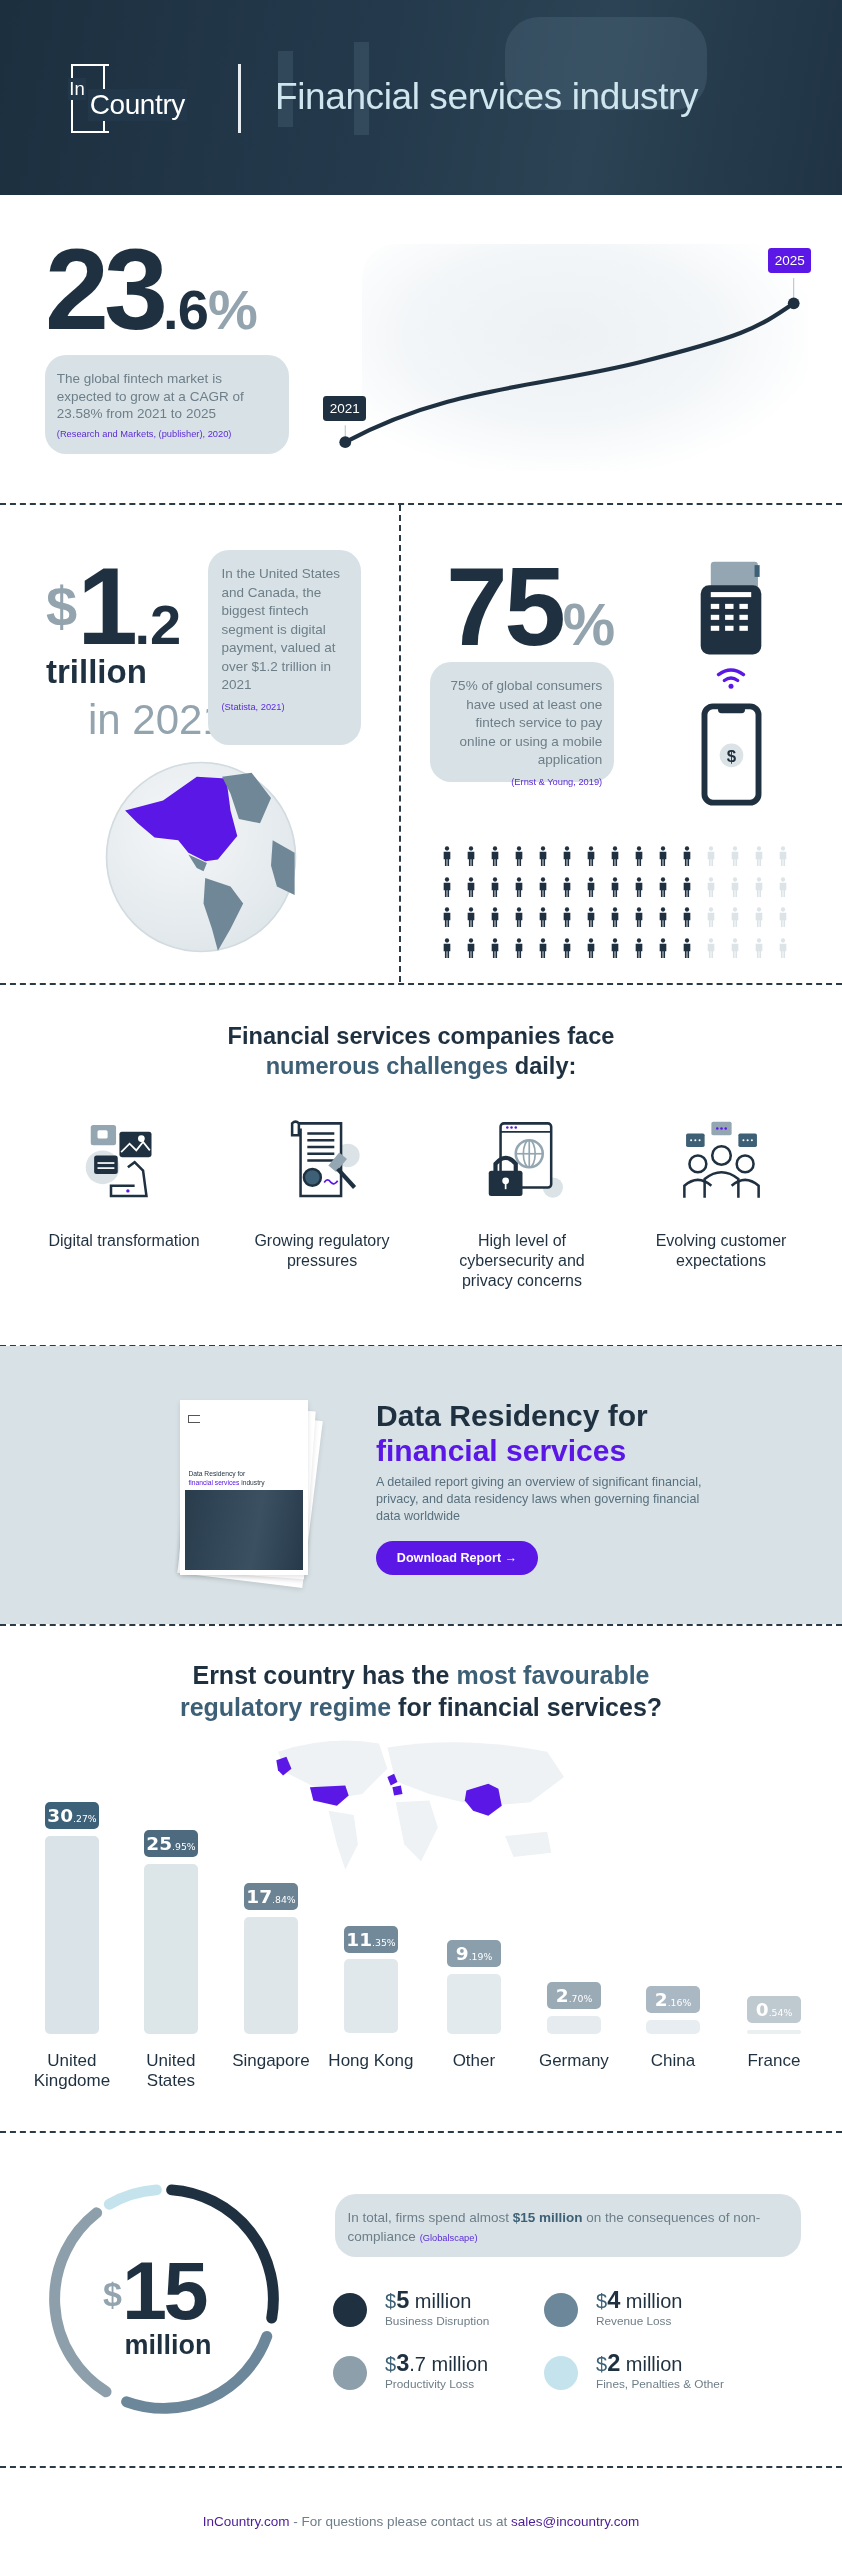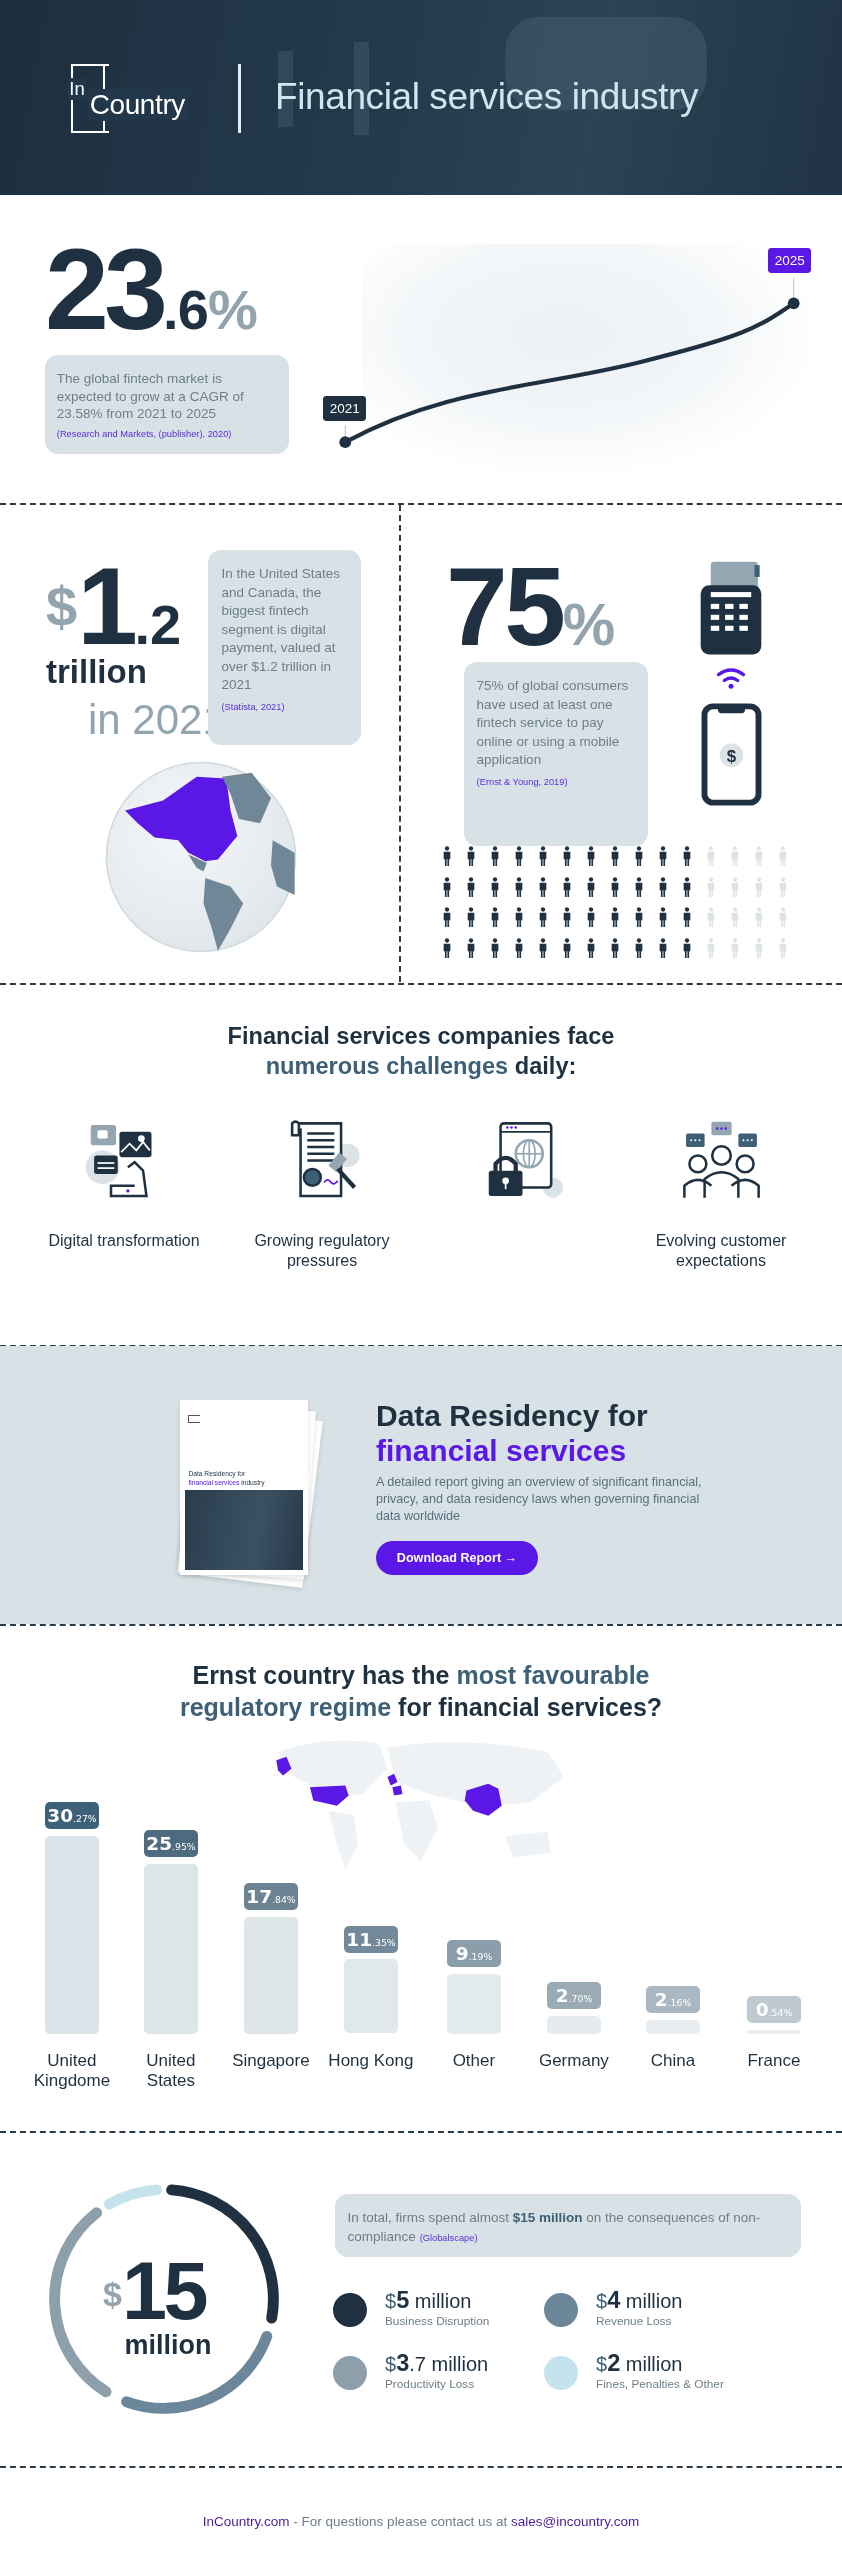--- a/index.html
+++ b/index.html
@@ -15,21 +15,21 @@
   .logo .bracket-r { position: absolute; left: 10px; top: 0; width: 23.6px; height: 69px; border-top: 2.5px solid #fff; border-bottom: 2.5px solid #fff; border-right: 2.5px solid #fff; }
   .logo .in { position: absolute; left: -3.4px; top: 13.5px; font-size: 18.5px; color: #fff; background: #22384a; padding: 0 1.7px; }
   .logo .country { position: absolute; left: 17px; top: 25px; font-size: 28px; color: #fff; background: #22384a; padding: 0 1.7px; letter-spacing: -0.4px; }
   .header .divider { position: absolute; left: 238px; top: 64px; width: 2.5px; height: 69px; background: #e6eef3; }
   .header .title { position: absolute; left: 275px; top: 76px; font-size: 37px; color: #cfe6ef; letter-spacing: -0.4px; }
 
   
   .big23 { position: absolute; left: 45px; top: 232px; font-size: 115px; font-weight: bold; color: #1f3140; letter-spacing: -5px; line-height: 1; }
   .big23 .frac { font-size: 56px; letter-spacing: -0.8px; }
   .big23 .pct { font-size: 56px; color: #93a4ae; letter-spacing: 0; }
-  .note-box { position: absolute; background: #d8e2e6; border-radius: 13px; color: #6d7e88; }
+  .note-box { position: absolute; background: #d8e2e6; border-radius: 21px; color: #6d7e88; }
   .note-box .src { color: #5b2bd6; font-size: 9.3px; display: block; margin-top: 3px; }
   .box1 { left: 45px; top: 355px; width: 244px; height: 99px; padding: 15px 11.8px 0 11.8px; font-size: 13.5px; line-height: 17.7px; }
   .growth-map { position: absolute; left: 362px; top: 244px; width: 446px; height: 227px; background: radial-gradient(ellipse at 45% 40%, #edf1f4 0%, #f3f6f8 45%, #ffffff 75%); border-radius: 34px; }
   .growth-svg { position: absolute; left: 320px; top: 236px; }
   .year-tag { position: absolute; color: #fff; font-size: 13.5px; border-radius: 3.4px; padding: 5px 6.7px; }
   .tag2021 { left: 323px; top: 396px; background: #1f3140; }
   .tag2025 { left: 768px; top: 248px; background: #5a17e6; }
 
   
   .dollar12 { position: absolute; left: 46px; top: 552px; font-weight: bold; color: #1f3140; line-height: 1; }
@@ -37,21 +37,21 @@
   .dollar12 .one { font-size: 109px; letter-spacing: -3.4px; }
   .dollar12 .dec { font-size: 56px; }
   .trillion { position: absolute; left: 46px; top: 655px; font-size: 33px; font-weight: bold; color: #1f3140; line-height: 1; }
   .in2021 { position: absolute; left: 46px; top: 699px; font-size: 42px; color: #93a4ae; line-height: 1; margin-left: 42px; }
   .box2 { left: 208px; top: 550px; width: 153px; height: 195px; padding: 15px 11.8px 0 13.5px; font-size: 13.5px; line-height: 18.5px; }
   .globe { position: absolute; left: 104px; top: 760px; }
 
   
   .big75 { position: absolute; left: 446px; top: 552px; font-size: 111px; font-weight: bold; color: #1f3140; letter-spacing: -3.4px; line-height: 1; }
   .big75 .pct { font-size: 59px; color: #93a4ae; letter-spacing: 0; }
-  .box3 { left: 464px; top: 662px; width: 184px; height: 184px; padding: 15px 11.8px 0 12.6px; font-size: 13.5px; line-height: 18.5px; }
+  .box3 { left: 430px; top: 662px; width: 184px; height: 120px; padding: 15px 11.8px 0 12.6px; font-size: 13.5px; line-height: 18.5px; text-align: right; }
   .pos-icon { position: absolute; left: 699px; top: 560px; }
   .wifi-icon { position: absolute; left: 716px; top: 667px; }
   .phone-icon { position: absolute; left: 701px; top: 703px; }
   .people { position: absolute; left: 442px; top: 846px; width: 371px; display: grid; grid-template-columns: repeat(15, 24px); row-gap: 7.6px; }
   .person { width: 10px; height: 20px; }
 
   
   .challenge-title { position: absolute; left: 0; top: 1021px; width: 842px; text-align: center; font-size: 23.6px; font-weight: bold; color: #1f3140; line-height: 30px; }
   .challenge-title .hl { color: #3d6076; }
   .challenge { position: absolute; top: 1120px; width: 168px; text-align: center; }
@@ -492,20 +492,21 @@
       </g>
     <circle cx="56" cy="40" r="16" fill="none" stroke="#94a6b1" stroke-width="3"></circle>
     <ellipse cx="56" cy="40" rx="7" ry="16" fill="none" stroke="#94a6b1" stroke-width="2"></ellipse>
     <line x1="40" y1="40" x2="72" y2="40" stroke="#94a6b1" stroke-width="2"></line>
     <line x1="56" y1="24" x2="56" y2="56" stroke="#94a6b1" stroke-width="2"></line>
     <path d="M 16 62 L 16 52 Q 28 38 40 52 L 40 62" stroke="#1f3140" stroke-width="5" fill="none"></path>
     <rect x="8" y="60" width="40" height="30" rx="3" fill="#1f3140"></rect>
     <circle cx="28" cy="72" r="4" fill="#fff"></circle>
       <rect x="27" y="72" width="2" height="10" fill="#fff"></rect>
   </svg>
+  <div class="label">High level of cybersecurity and privacy concerns</div>
 </div>
 <div class="challenge" style="left:637px">
   <svg class="icon" viewBox="0 0 96 96">
     <rect x="36" y="2" width="24" height="16" rx="2" fill="#94a6b1"></rect>
     <g fill="#5a17e6">
         <circle cx="43" cy="10" r="1.5"></circle>
         <circle cx="48" cy="10" r="1.5"></circle>
         <circle cx="53" cy="10" r="1.5"></circle>
       </g>
     <rect x="6" y="16" width="22" height="16" rx="2" fill="#3d6076"></rect>

